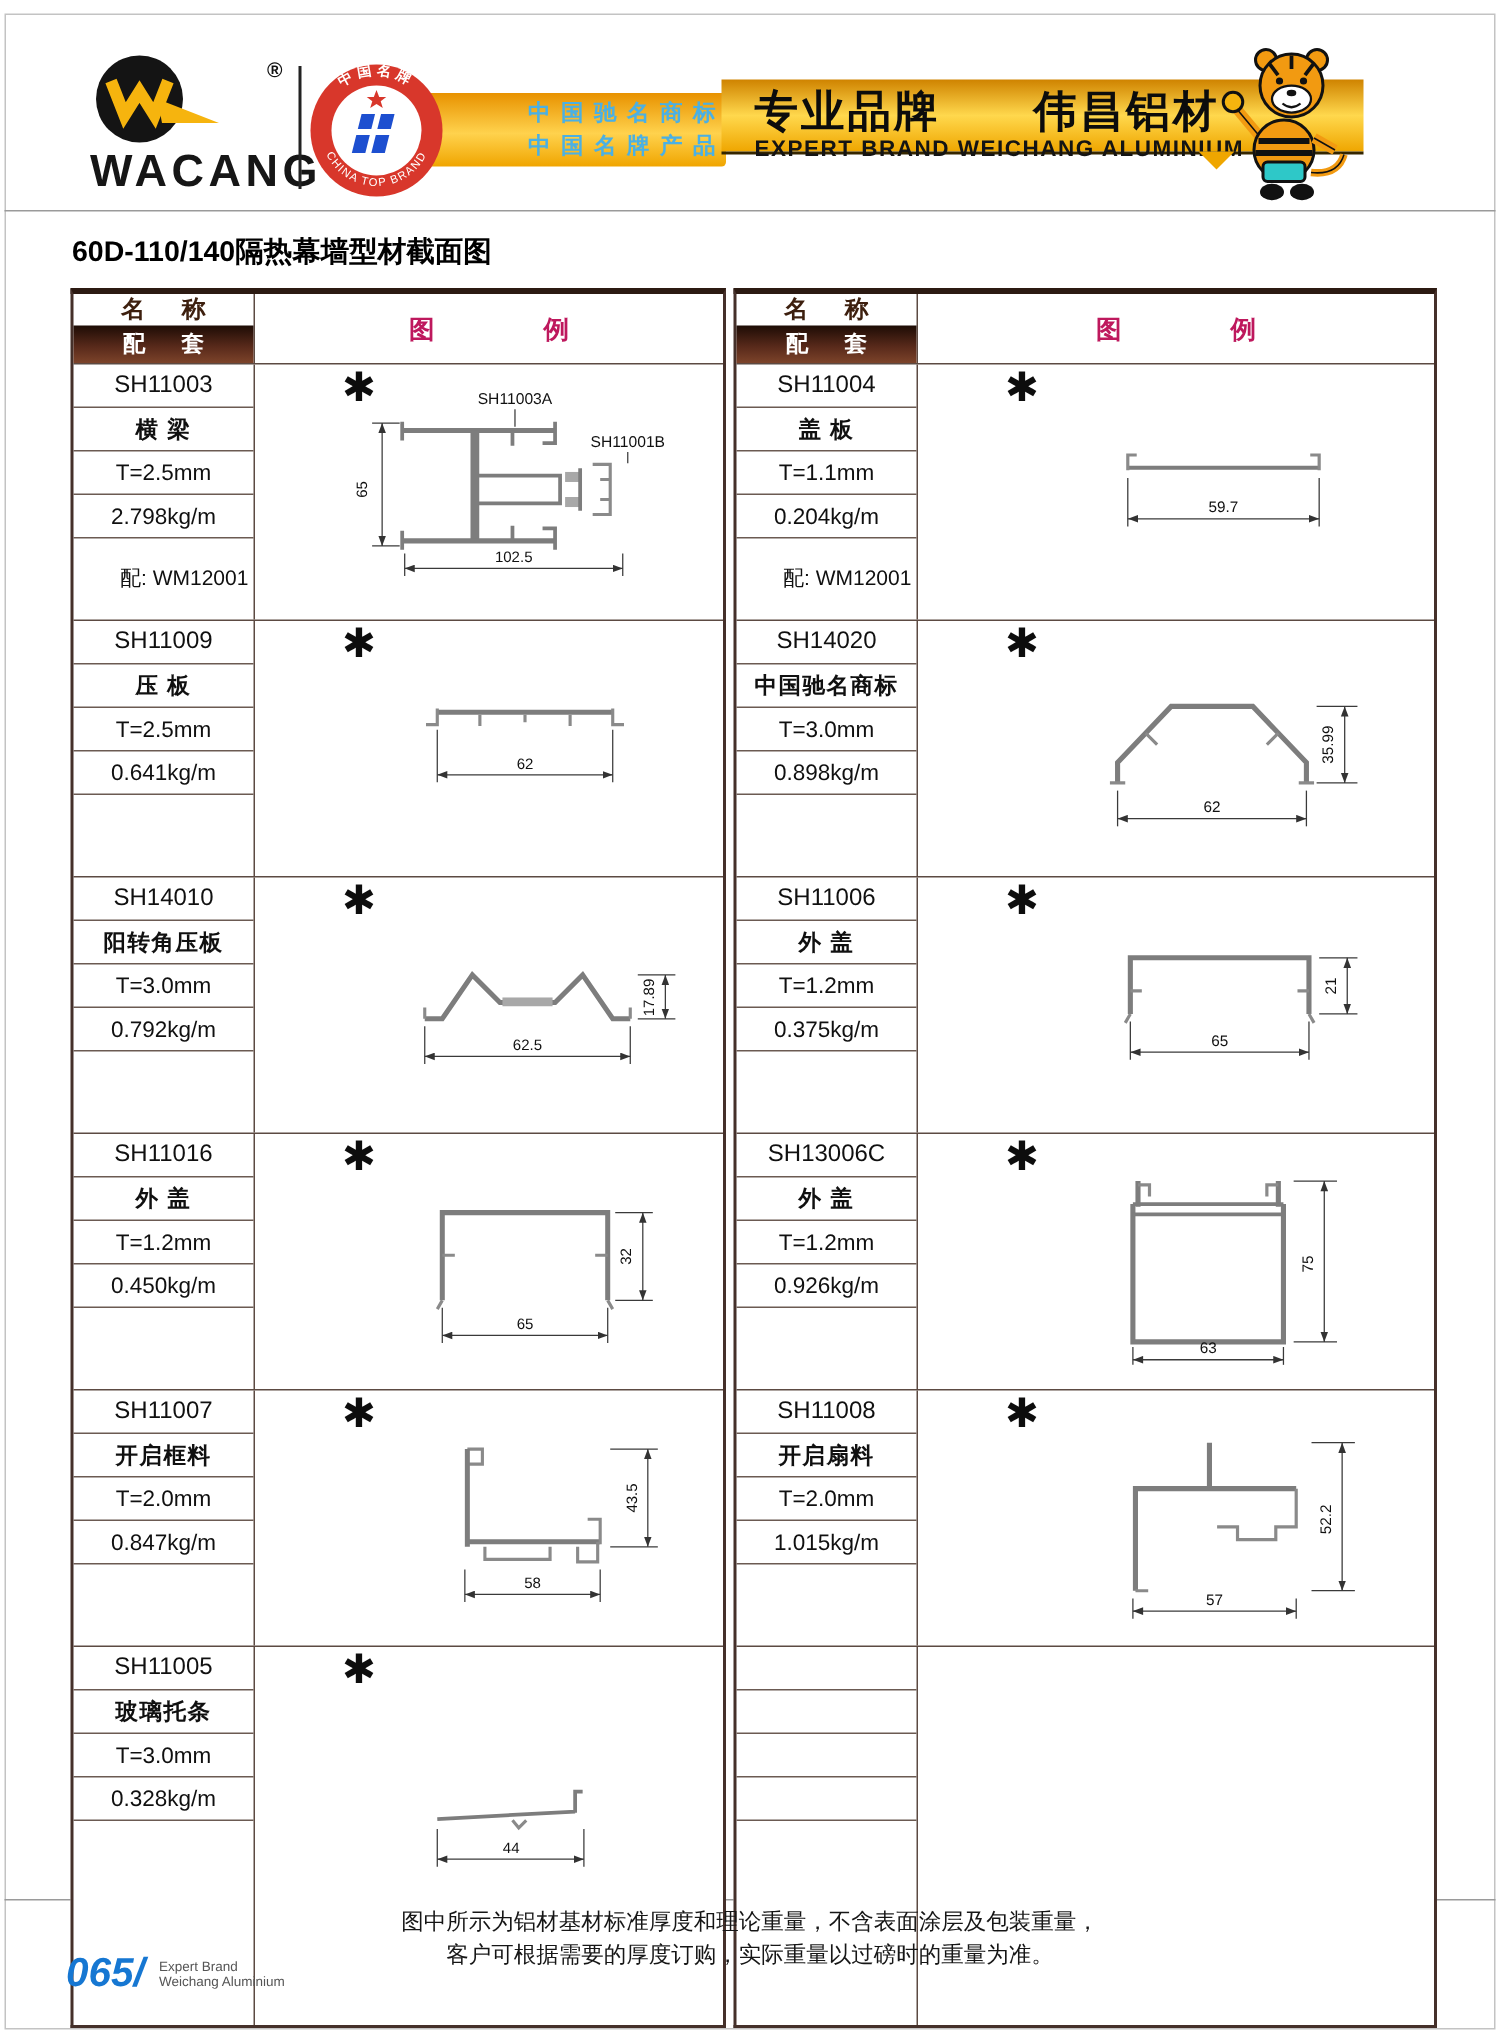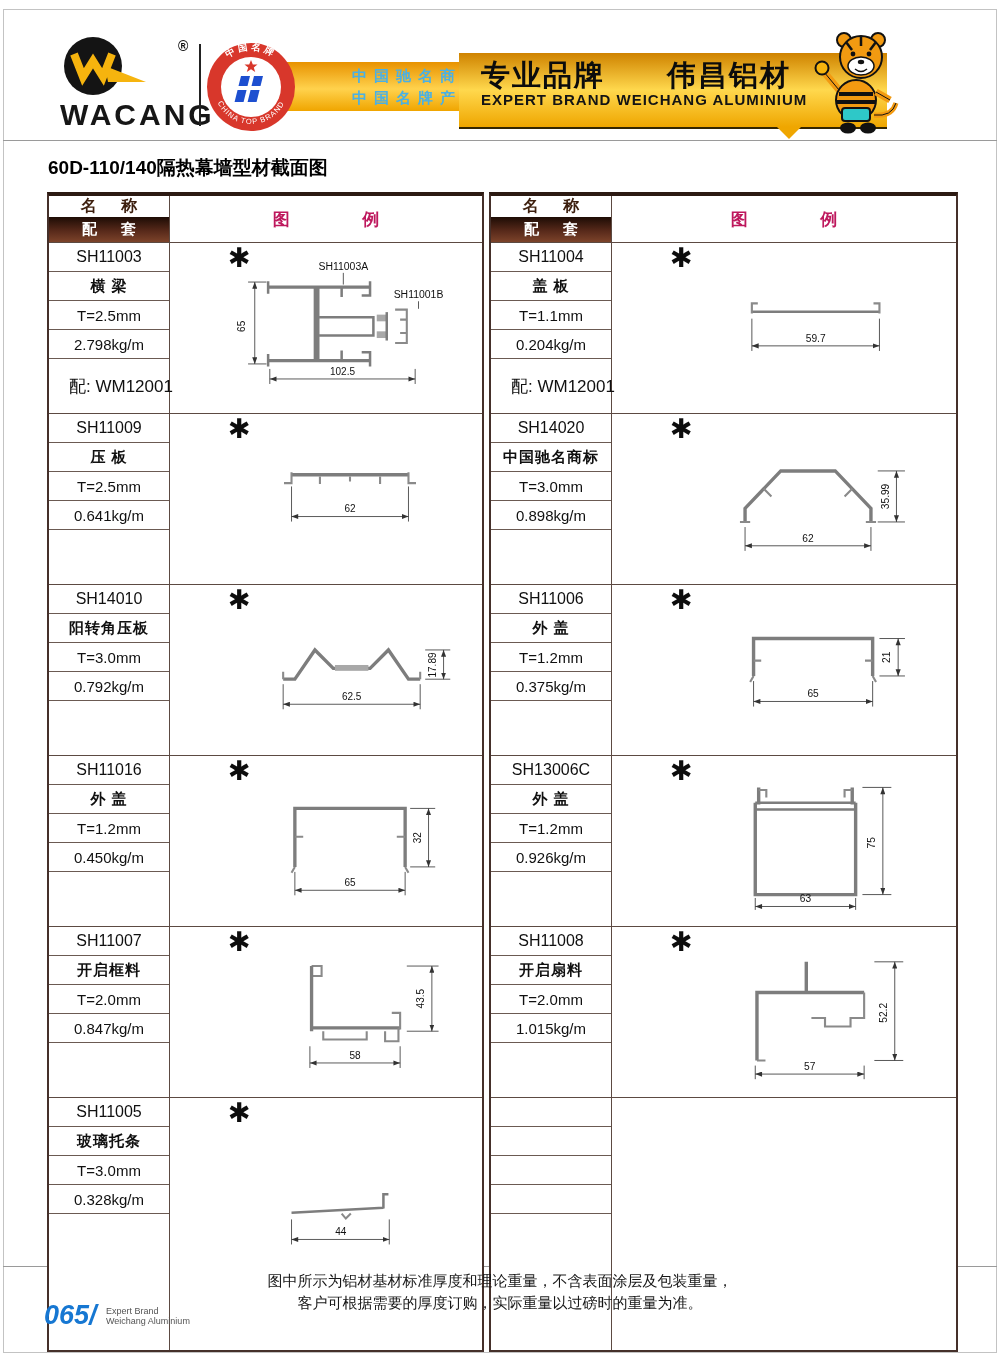--- a/index.html
+++ b/index.html
@@ -14,21 +14,21 @@
   .hdr{position:absolute;left:0;top:0;width:1000px;height:140px;}
   .logo-wrap{position:absolute;left:60px;top:36px;width:140px;height:96px;}
   .logo-reg{position:absolute;left:118px;top:2px;font-size:14px;font-weight:bold;}
   .logo-text{position:absolute;left:0;top:62px;font-size:30px;font-weight:bold;letter-spacing:3px;color:#161616;text-align:center;}
   .hdr-divider{position:absolute;left:199px;top:44px;width:2px;height:82px;background:#222;}
   .honor-banner{position:absolute;left:282px;top:62px;width:202px;height:49px;
      background:linear-gradient(#e89200,#ffd24d 55%,#f0a500);border-radius:3px;
      display:flex;flex-direction:column;justify-content:center;padding-left:22px;box-sizing:border-box;align-items:flex-end;}
   .honor-line{color:#4ab0e4;font-weight:bold;font-size:15px;letter-spacing:7px;line-height:22px;white-space:nowrap;}
   .seal{position:absolute;left:204px;top:40px;}
-  .gold-banner{position:absolute;left:459px;top:53px;width:428px;height:76px;
+  .gold-banner{position:absolute;left:481px;top:53px;width:428px;height:50px;
      background:linear-gradient(#cf8300,#ffd84d 50%,#efa600);
      border-bottom:2px solid #352600;box-sizing:border-box;padding:6px 16px 0 22px;}
   .gold-banner:after{content:"";position:absolute;left:318px;bottom:-12px;border-left:12px solid transparent;
      border-right:12px solid transparent;border-top:12px solid #efa600;}
   .gb-main{font-size:29px;font-weight:bold;color:#0c0c0c;letter-spacing:2px;line-height:32px;white-space:nowrap;}
   .gb-sub{font-size:15px;font-weight:bold;color:#141414;letter-spacing:1px;line-height:18px;}
   .tiger{position:absolute;left:806px;top:20px;}
 
   
   .title{position:absolute;left:48px;top:155px;font-size:19px;font-weight:bold;color:#000;}
@@ -46,21 +46,21 @@
         font-size:15px;letter-spacing:10px;text-indent:10px;display:flex;align-items:center;justify-content:center;}
   .th-legend{flex:1;display:flex;align-items:center;justify-content:center;
         font-size:17px;font-weight:bold;color:#be185d;letter-spacing:34px;text-indent:34px;}
   .blk{display:flex;border-top:1px solid #5c4a42;height:170px;flex:none;gap:48px;}
   .blk.grow{flex:1;height:auto;}
   .ncol{width:120px;flex:none;border-right:1px solid #5c4a42;display:flex;flex-direction:column;}
   .ncell{height:28px;flex:none;border-bottom:1px solid #6b5a52;display:flex;align-items:center;
          justify-content:center;font-size:15px;color:#101010;white-space:nowrap;}
   .ncell.code{font-size:16px;}
   .ncell.cn{font-weight:bold;letter-spacing:1px;}
-  .ncell.last{flex:1;border-bottom:none;justify-content:flex-start;padding-left:20px;font-size:17px;}
+  .ncell.last{flex:1;border-bottom:none;justify-content:flex-start;padding-left:20px;font-size:14px;margin-left:11px;}
   .dcol{flex:1;position:relative;}
   .star{position:absolute;left:10px;top:0px;font-size:27px;font-weight:bold;color:#0d0d0d;line-height:30px;}
   svg.diag{position:absolute;left:0;top:0;width:100%;height:100%;}
 
   
   .p  {fill:none;stroke:#7d7d7d;stroke-width:4;stroke-linejoin:miter;}
   .p3 {fill:none;stroke:#7d7d7d;stroke-width:3;}
   .p2 {fill:none;stroke:#8a8a8a;stroke-width:2.5;}
   .pw {fill:none;stroke:#7d7d7d;stroke-width:7;}
   .pf {fill:#a8a8a8;stroke:none;}

